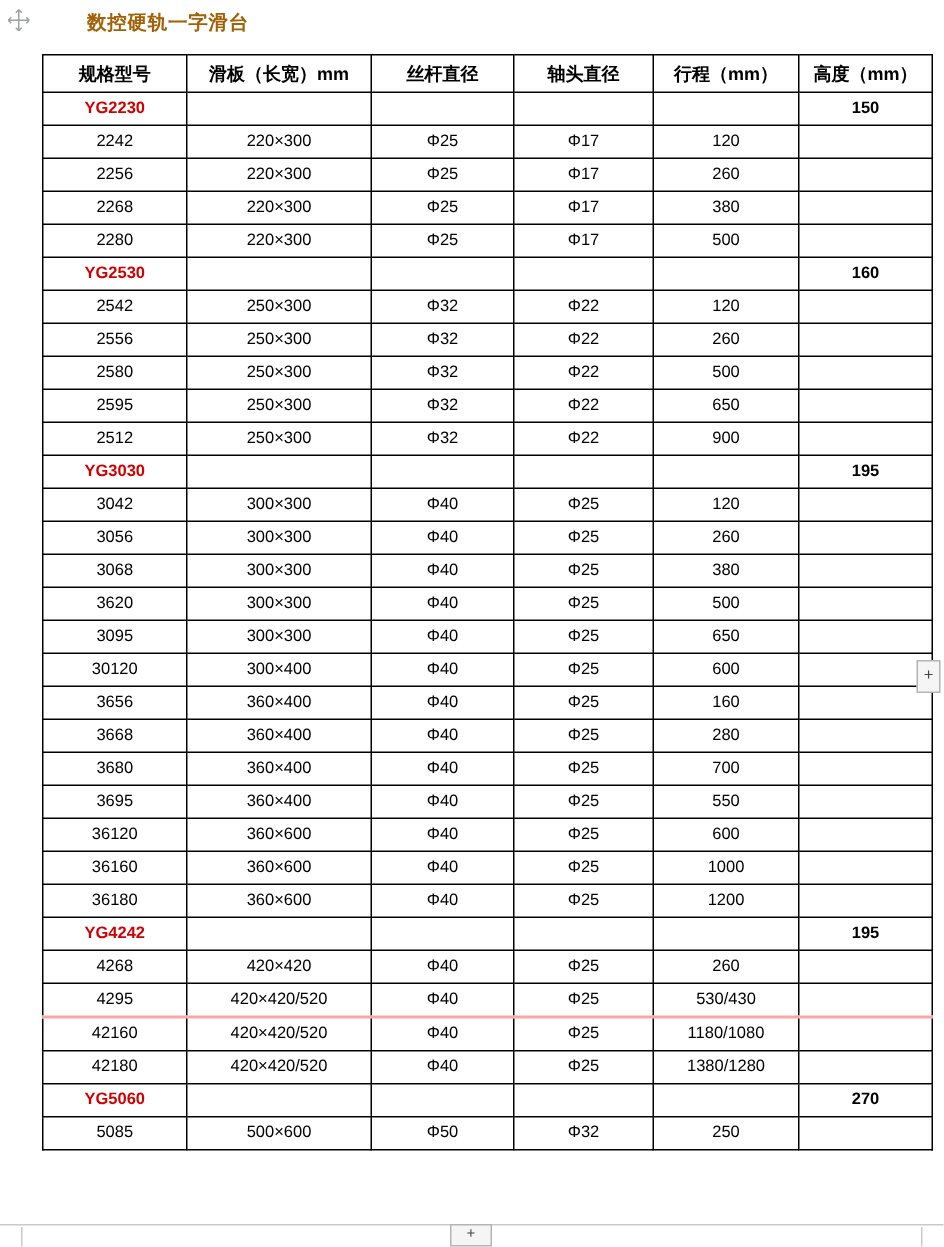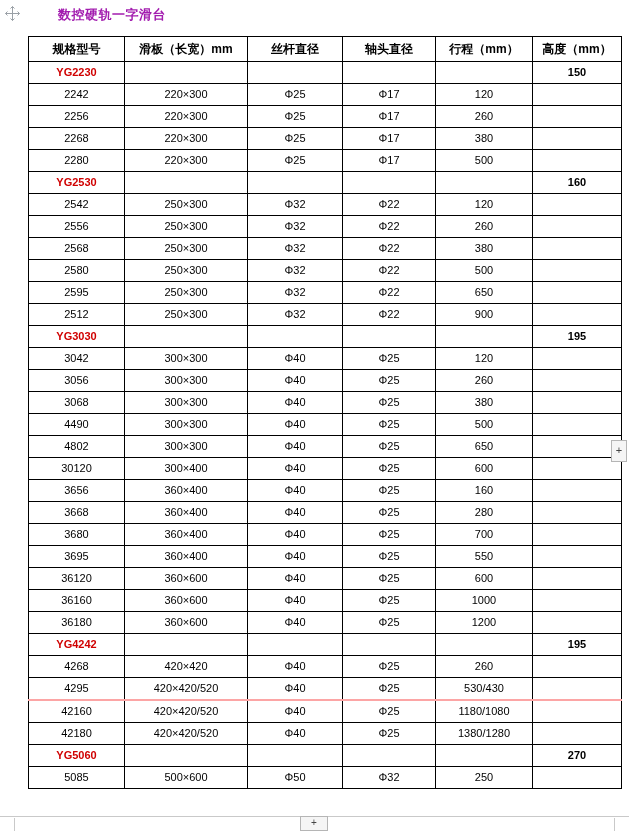--- a/index.html
+++ b/index.html
@@ -32,21 +32,21 @@
   }
   .move-handle svg { display:block; }
 
   .doc-title {
     position: absolute;
     left: 58px;
     top: 6px;
     font-size: 13px;
     font-weight: bold;
     letter-spacing: 0.5px;
-    color: #a21caf;
+    color: #a16207;
     font-family: "Liberation Sans", sans-serif;
   }
 
   .table-wrap {
     position: absolute;
     left: 28px;
     top: 36px;
     width: 573px;
   }
   table.spec {
@@ -245,28 +245,20 @@
           </tr>
           <tr>
             <td class="model">2556</td>
             <td>250×300</td>
             <td>Φ32</td>
             <td>Φ22</td>
             <td>260</td>
             <td class="height"></td>
           </tr>
           <tr>
-            <td class="model">2568</td>
-            <td>250×300</td>
-            <td>Φ32</td>
-            <td>Φ22</td>
-            <td>380</td>
-            <td class="height"></td>
-          </tr>
-          <tr>
             <td class="model">2580</td>
             <td>250×300</td>
             <td>Φ32</td>
             <td>Φ22</td>
             <td>500</td>
             <td class="height"></td>
           </tr>
           <tr>
             <td class="model">2595</td>
             <td>250×300</td>
@@ -309,29 +301,29 @@
           </tr>
           <tr>
             <td class="model">3068</td>
             <td>300×300</td>
             <td>Φ40</td>
             <td>Φ25</td>
             <td>380</td>
             <td class="height"></td>
           </tr>
           <tr>
-            <td class="model">4490</td>
+            <td class="model">3620</td>
             <td>300×300</td>
             <td>Φ40</td>
             <td>Φ25</td>
             <td>500</td>
             <td class="height"></td>
           </tr>
           <tr>
-            <td class="model">4802</td>
+            <td class="model">3095</td>
             <td>300×300</td>
             <td>Φ40</td>
             <td>Φ25</td>
             <td>650</td>
             <td class="height"></td>
           </tr>
           <tr>
             <td class="model">30120</td>
             <td>300×400</td>
             <td>Φ40</td>

